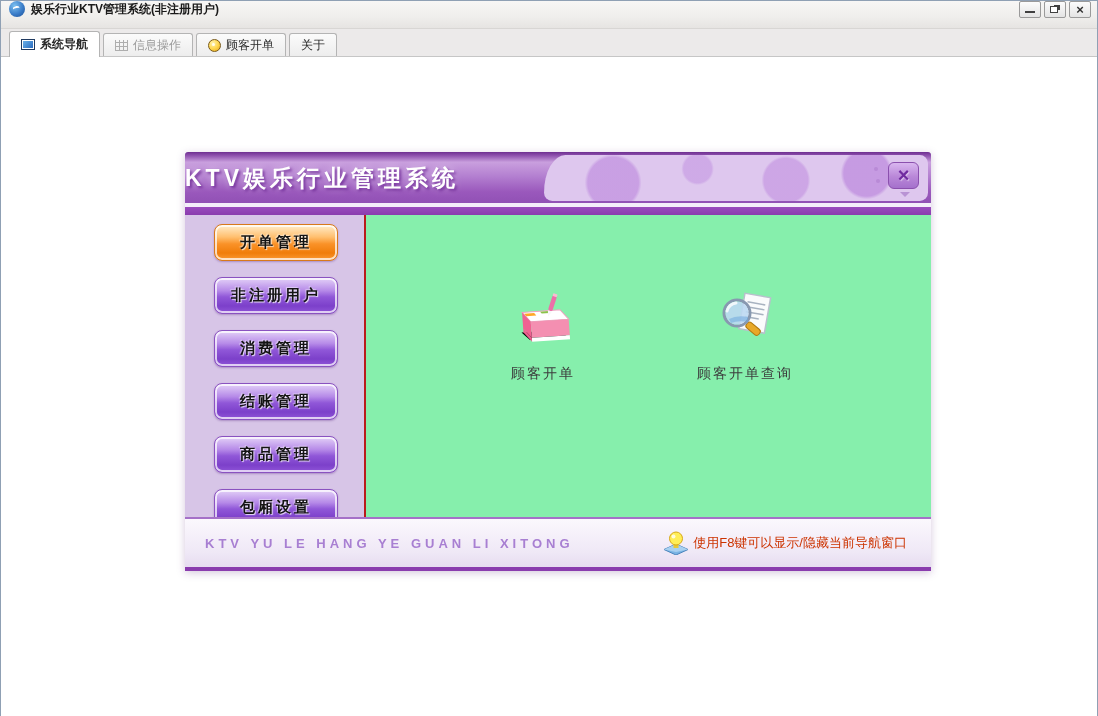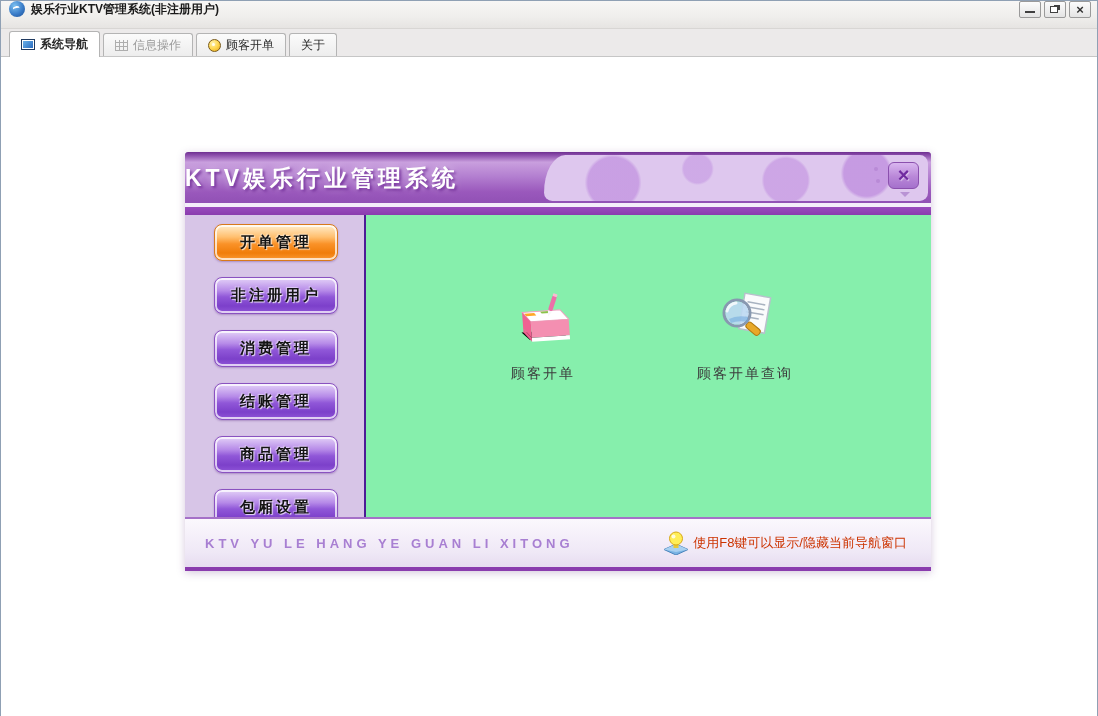--- a/index.html
+++ b/index.html
@@ -48,21 +48,21 @@
   .deco-dot { position:absolute; width:4px; height:4px; border-radius:50%; background:#b98ad6; }
   .deco-dot.d1 { right:50px; top:12px; }
   .deco-dot.d2 { right:48px; top:24px; }
   .dlg-close { position:absolute; right:9px; top:7px; width:31px; height:27px; border-radius:6px; border:1px solid #8b50ae; background:linear-gradient(180deg,#d9b6ef 0%,#b987d8 55%,#a571cc 100%); cursor:pointer; font-size:20px; font-weight:bold; color:#702ba0; line-height:23px; text-align:center; text-shadow:1px 1px 1px rgba(255,255,255,.5); padding:0; }
   .dlg-chevron { position:absolute; right:18px; top:37px; width:10px; height:6px; border-left:5px solid transparent; border-right:5px solid transparent; border-top:5px solid rgba(140,85,180,.45); }
 
   .dlg-gap { height:4px; background:#f4eefa; }
   .dlg-strip { height:8px; background:linear-gradient(180deg,#9a4cbe,#8a3cae); }
 
   .dlg-body { flex:1; display:flex; min-height:0; }
-  .dlg-sidebar { width:181px; background:#d7c5e7; border-right:2px solid #4c1d95; padding-top:9px; }
+  .dlg-sidebar { width:181px; background:#d7c5e7; border-right:2px solid #b91c1c; padding-top:9px; }
   .nav-btn { display:block; width:124px; height:37px; margin:0 0 16px 29px; border-radius:8px; border:1px solid #8a52c0; cursor:pointer;
       background:linear-gradient(180deg,#e4d2f8 0%,#b68ae8 36%,#9057d8 54%,#7c40ca 80%,#9055d8 100%);
       box-shadow:inset 0 0 0 2px rgba(255,255,255,.72), 0 1px 2px rgba(90,40,130,.35);
       font-family:"Liberation Sans","DejaVu Sans",sans-serif; font-size:15px; font-weight:bold; letter-spacing:3px; color:#141414;
       text-shadow:1px 1px 1px rgba(255,255,255,.85), -1px -1px 1px rgba(255,255,255,.5); }
   .nav-btn.orange { border-color:#d8791c; background:linear-gradient(180deg,#ffedcd 0%,#ffc070 34%,#fa9228 54%,#f07d0a 80%,#fb9a34 100%); }
 
   .dlg-content { flex:1; position:relative; background:#86efac; }
   .shortcut { position:absolute; top:76px; width:150px; text-align:center; cursor:pointer; }
   .shortcut.s1 { left:102px; }

